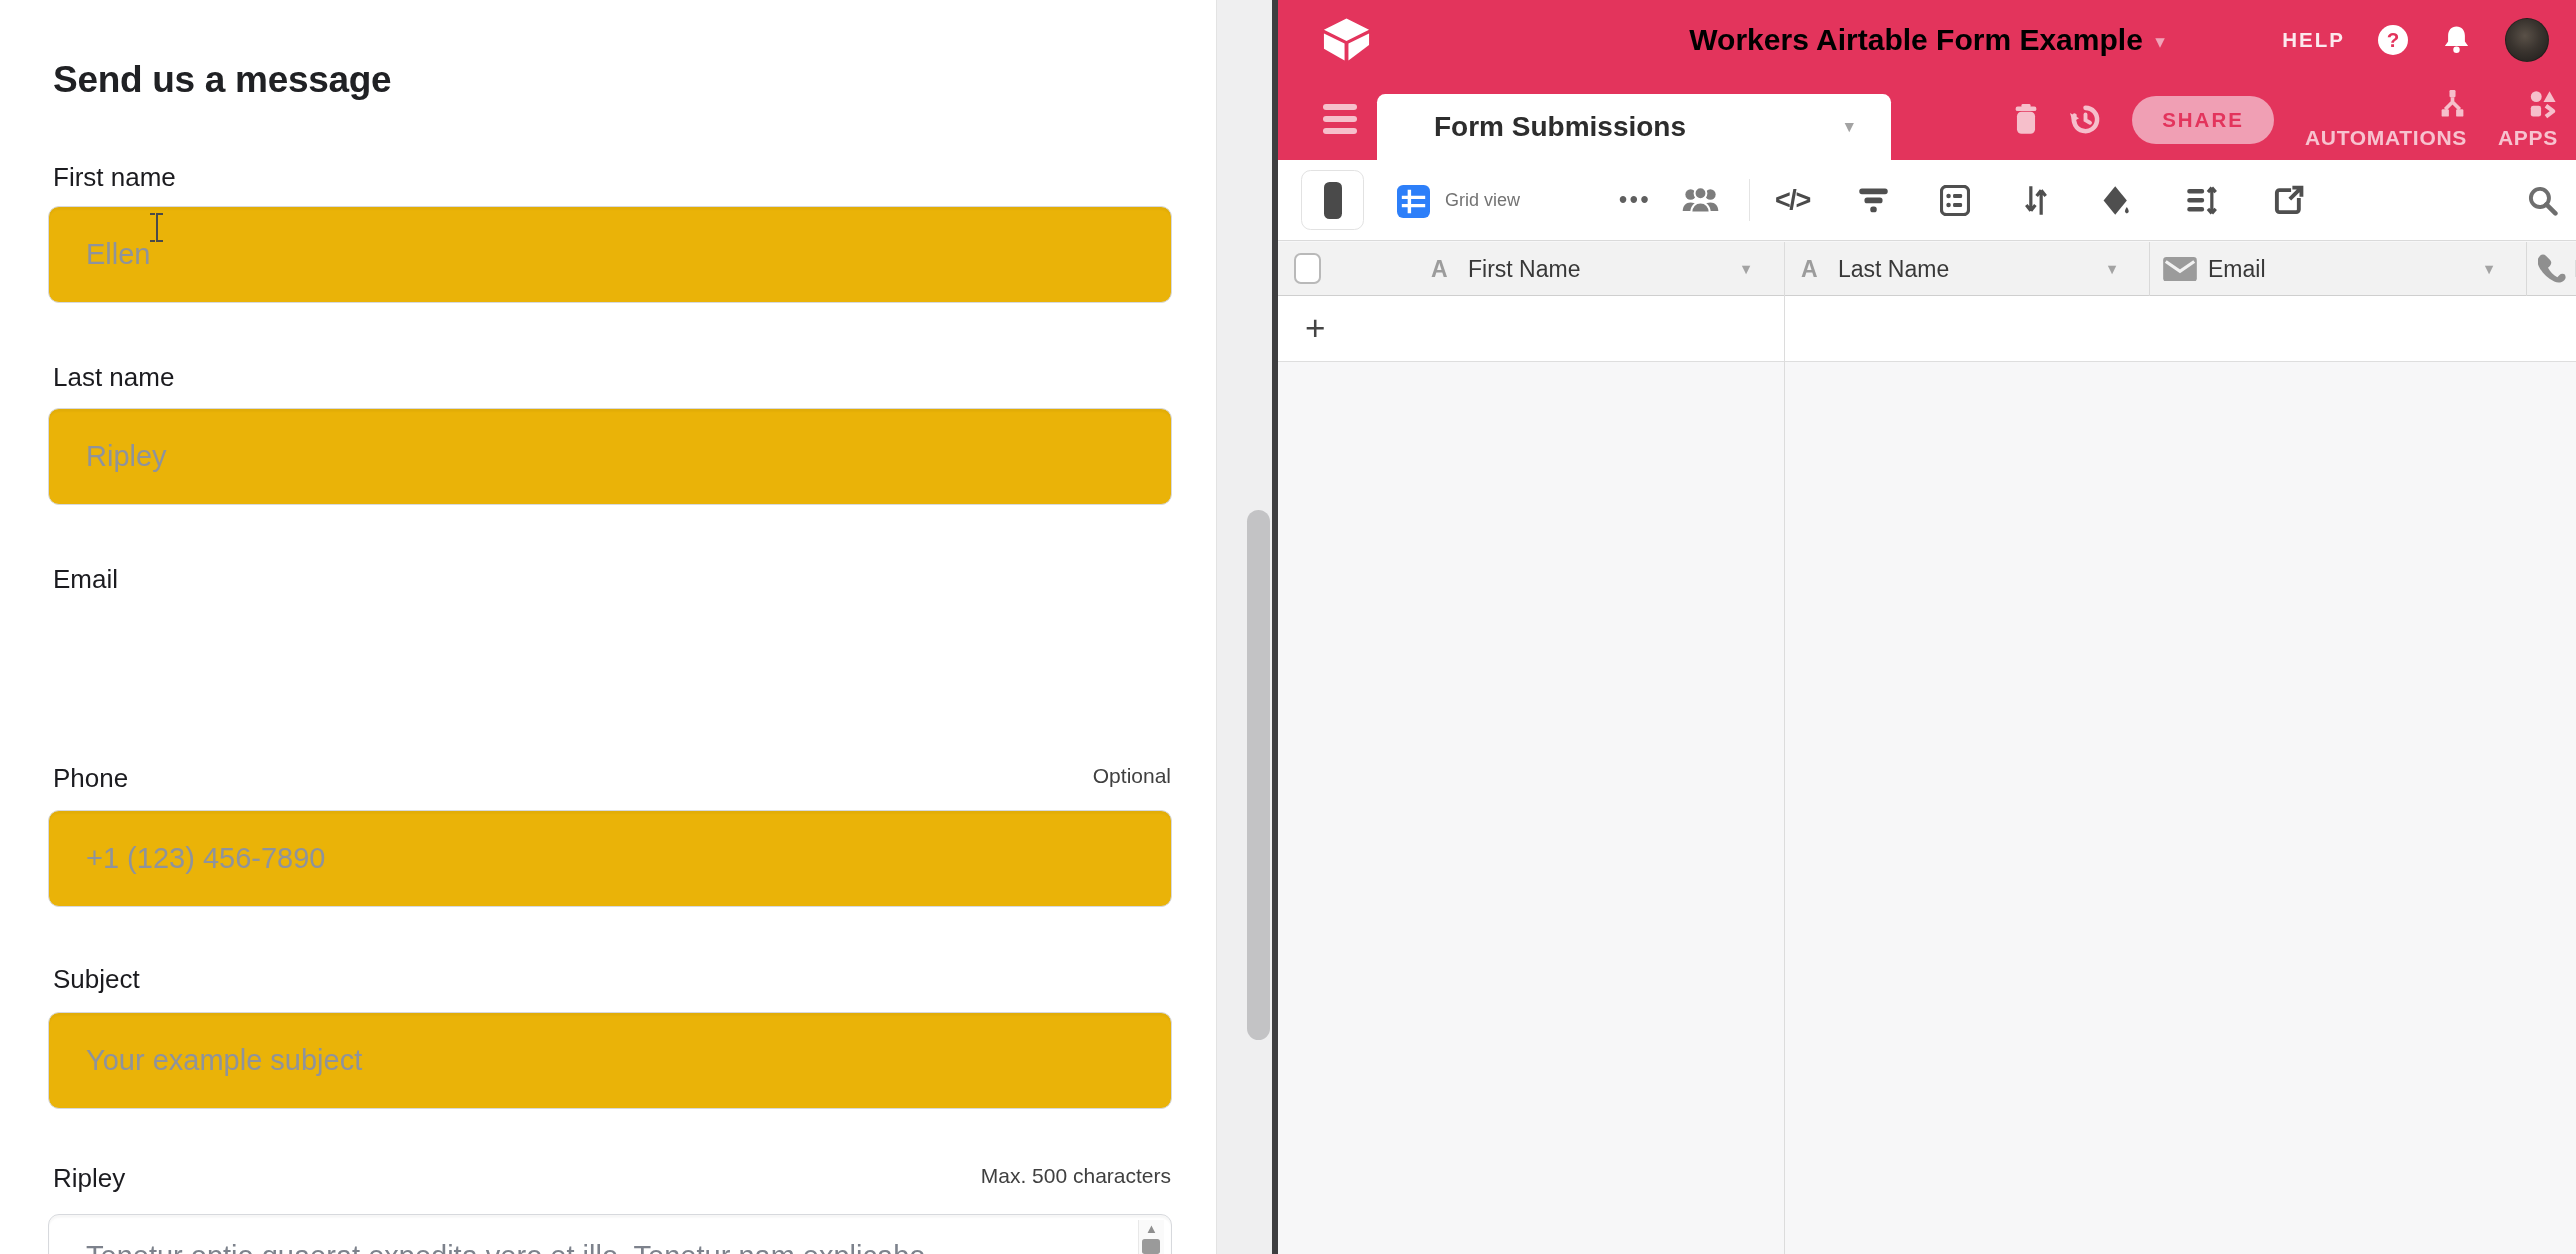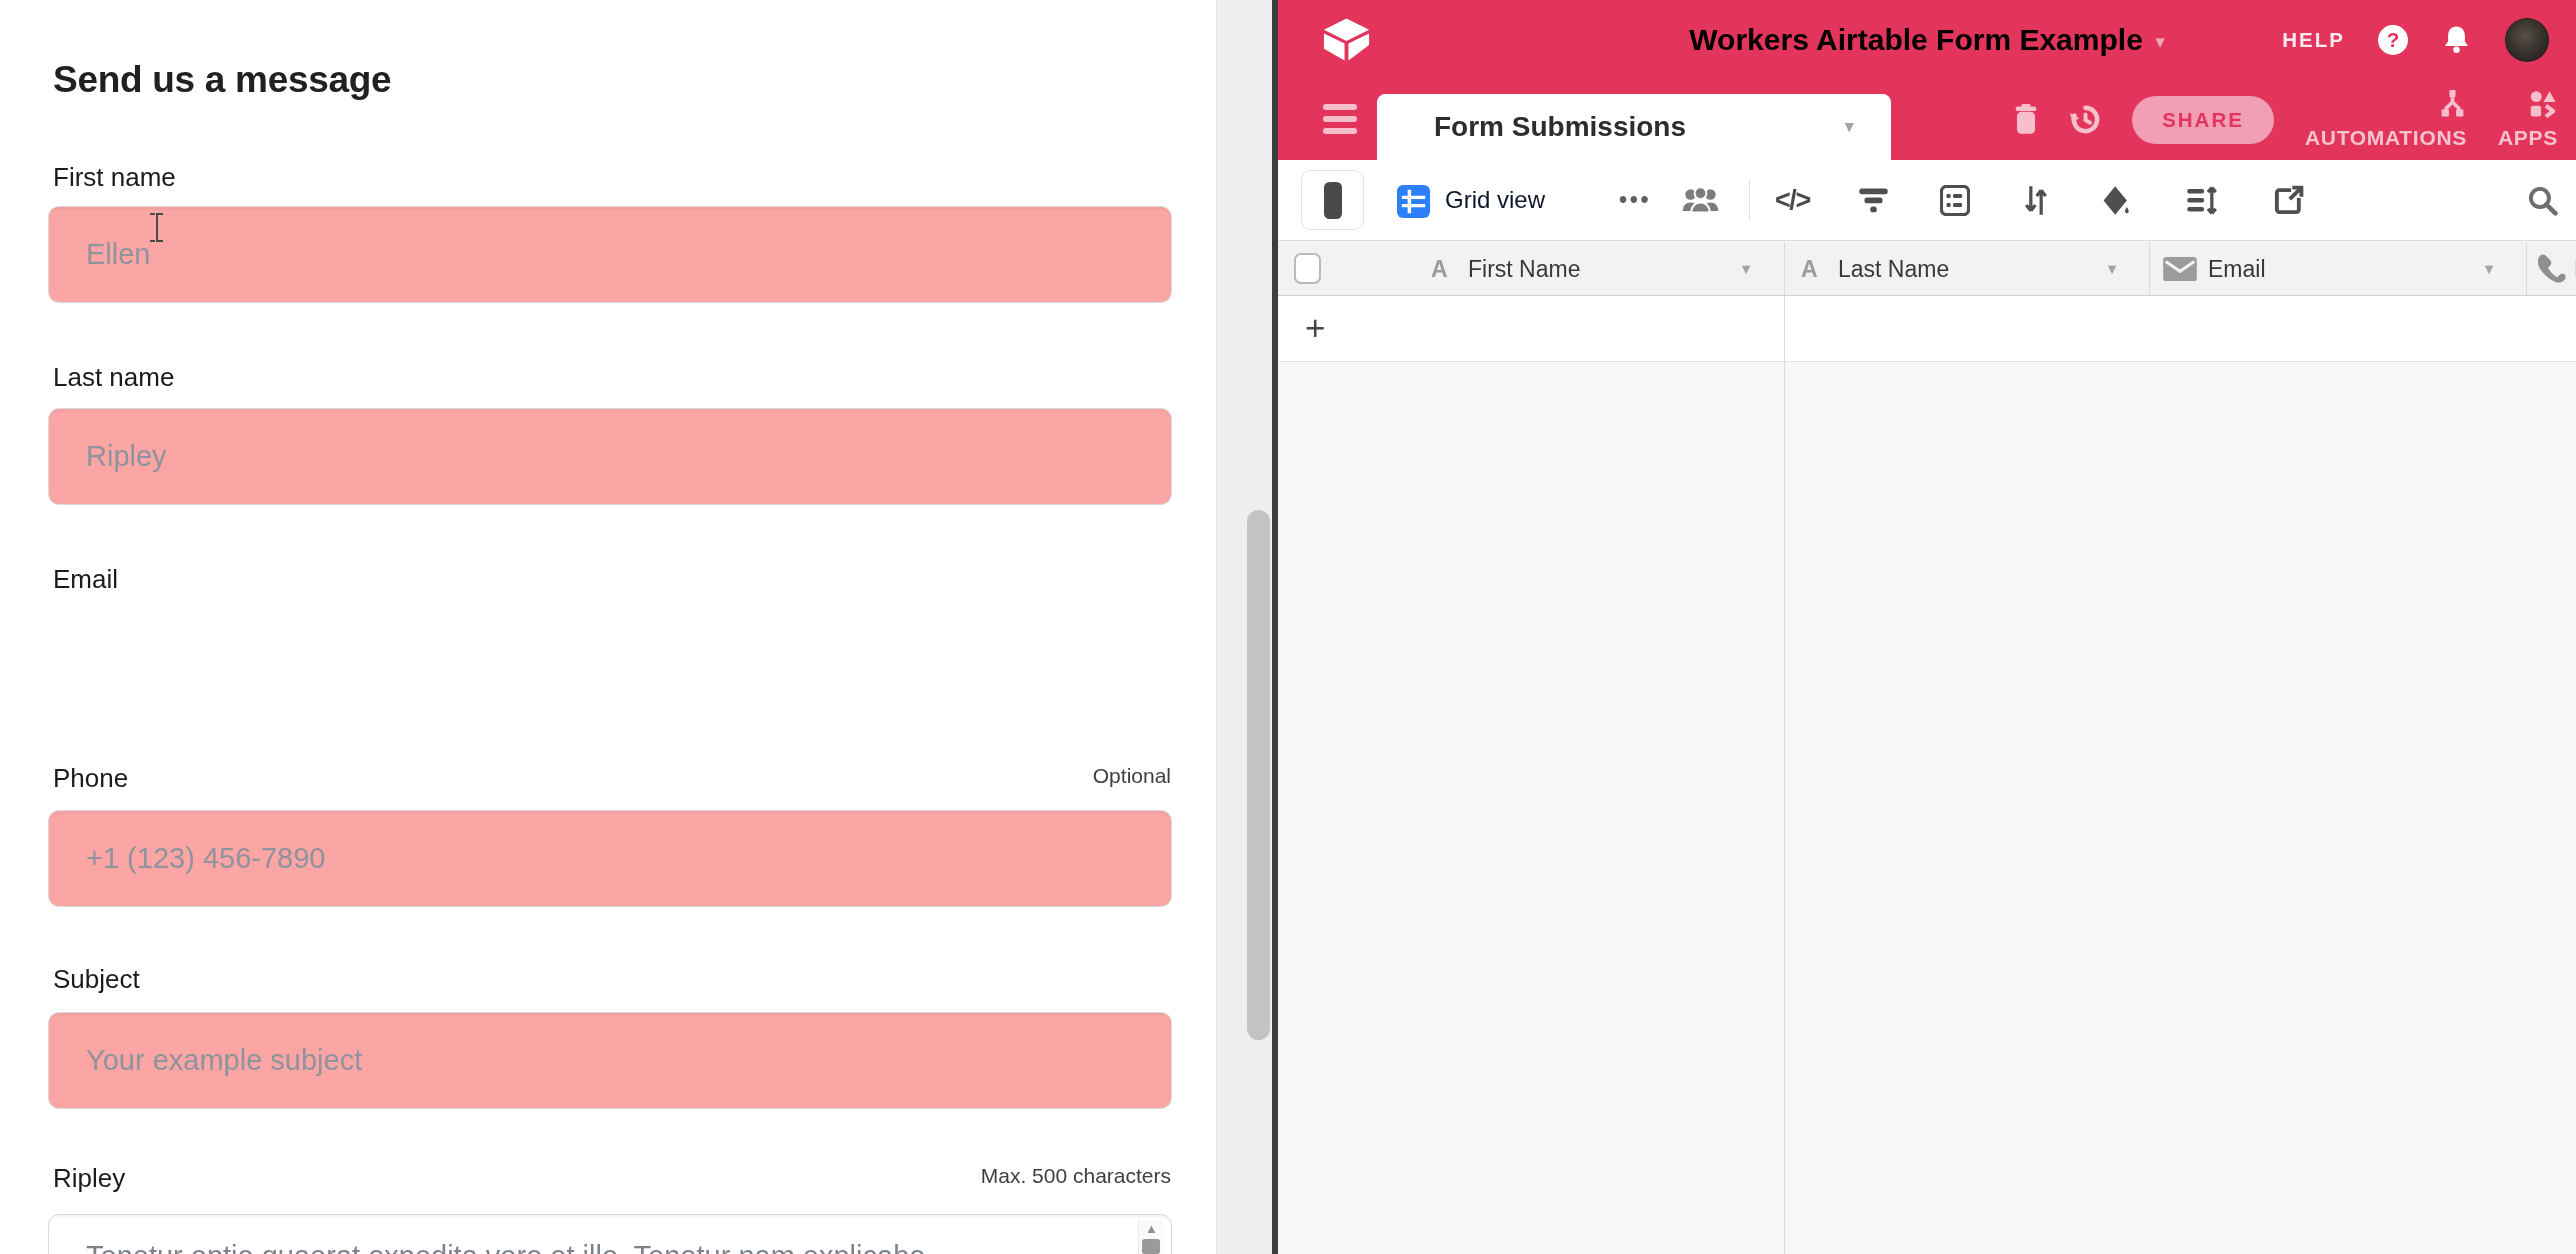--- a/index.html
+++ b/index.html
@@ -7,21 +7,21 @@
   body { font-family:"Liberation Sans", sans-serif; }
   .screen { position:relative; width:2576px; height:1255px; overflow:hidden; background:#fff; }
 
   
   .form-page { position:absolute; left:4px; top:0; width:1216px; height:1255px; background:#fff; }
   .page-title { position:absolute; left:49px; top:59px; font-size:37px; font-weight:600; color:#202124; letter-spacing:-0.3px; }
   .field-label { position:absolute; left:49px; font-size:26px; font-weight:500; color:#1b1b1f; }
   .field-hint  { position:absolute; right:49px; font-size:21px; font-weight:400; color:#404040;text-align:center; }
   .tinput {
     position:absolute; left:44px; width:1124px; height:97px;
-    border:1.4px solid #d7d9dd; border-radius:11px; background:#fca5a5;
+    border:1.4px solid #d7d9dd; border-radius:11px; background:#eab308;
     box-shadow: inset 0 2.7px 2px rgba(0,0,0,0.035);
     padding:0 37px; font-family:"Liberation Sans",sans-serif;
     font-size:29px; color:#55595f; outline:none;
   }
   .tinput::placeholder { color:#8e939d; opacity:1; }
   .tarea {
     position:absolute; left:44px; top:1214px; width:1124px; height:205px;
     border:1.4px solid #d7d9dd; border-radius:11px; background:#fff;
     box-shadow: inset 0 2.7px 2px rgba(0,0,0,0.035);
     padding:23px 61px 13.7px 37px; font-family:"Liberation Sans",sans-serif;
@@ -68,21 +68,21 @@
   .pill { height:48px; padding:0 30px; border-radius:24px; background:#f09fb4; display:flex; align-items:center; }
   .pill span { font-size:20.5px; font-weight:700; letter-spacing:2px; color:#e3345c; }
   .red-group { display:flex; align-items:flex-end; gap:7px;flex-direction:column; }
   .red-group span.txt { font-size:21px; font-weight:700; letter-spacing:0.7px; color:#f7c3cf; }
 
   .at-toolbar { position:absolute; left:0; top:160px; width:100%; height:81px; background:#ffffff; border-bottom:1.4px solid #dadada; }
   .tb { position:absolute; display:flex; align-items:center; justify-content:center; }
   .sidebar-btn { left:23px; top:10.2px; width:63px; height:60px; border:1.4px solid #e2e2e2; border-radius:9.6px; background:#fff; }
   .sidebar-btn .pillglyph { width:18px; height:37px; border-radius:5.5px; background:#4a4a4a; }
   .gridicon { left:119px; top:24.6px; }
-  .gridview-label { position:absolute; left:167px; top:0; height:80px; display:flex; align-items:center; font-size:24px; font-weight:500; color:#0f172a; }
+  .gridview-label { position:absolute; left:167px; top:0; height:80px; display:flex; align-items:center; font-size:18px; font-weight:500; color:#737373; }
   .dots { left:341px; top:0; height:80px; font-size:23px; letter-spacing:2.7px; color:#5f5f5f; font-weight:700; }
   .people { left:404px; top:0; height:80px; }
   .tb-divider { position:absolute; left:471px; top:19px; width:1.4px; height:42px; background:#e4e4e4; }
   .hidefields { left:497px; top:0; height:80px; font-size:27px; font-weight:700; color:#4a4a4a; letter-spacing:-1.4px; }
   .i-filter { left:580px; top:0; height:80px; }
   .i-group { left:662px; top:0; height:80px; }
   .i-sort { left:745px; top:0; height:80px; }
   .i-paint { left:823px; top:0; height:80px; }
   .i-rowh { left:908px; top:0; height:80px; }
   .i-open { left:995px; top:0; height:80px; }

